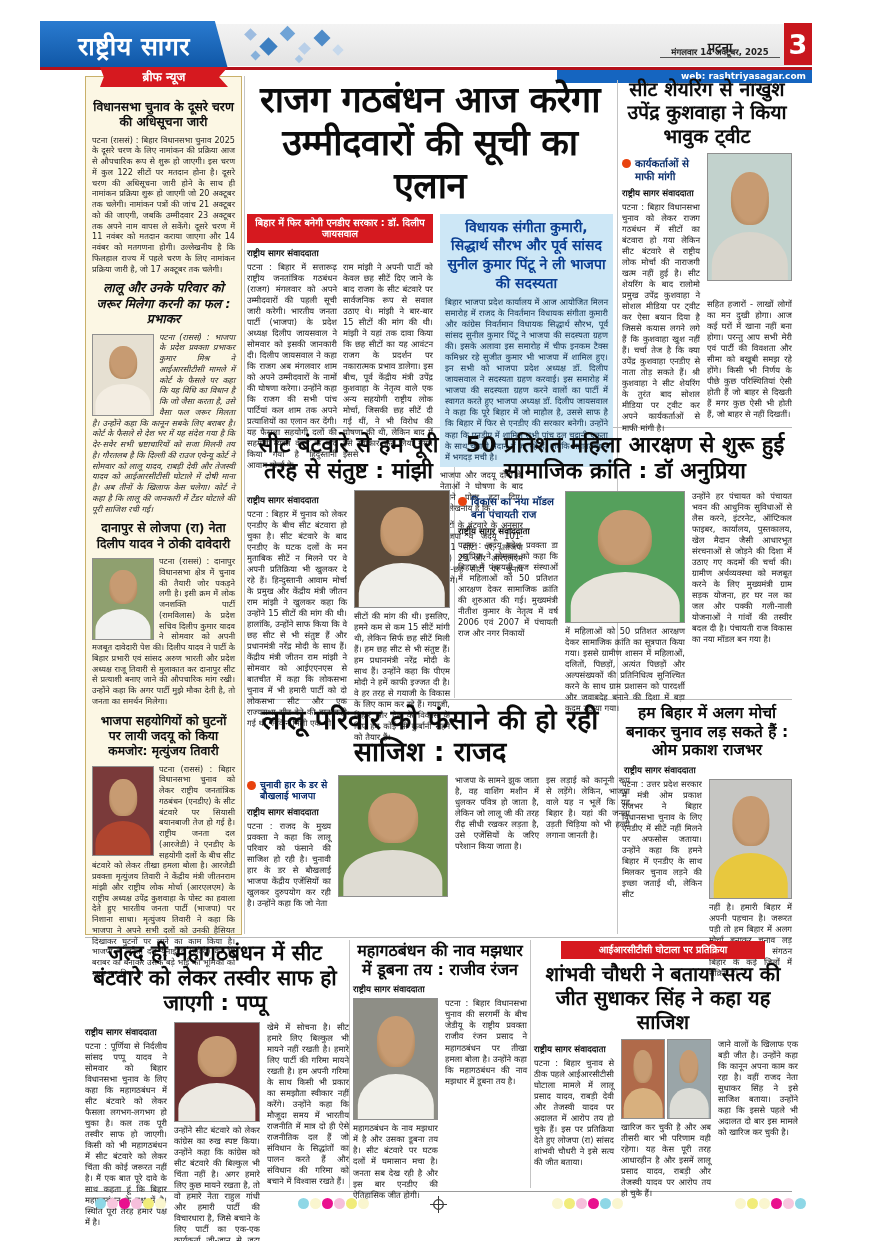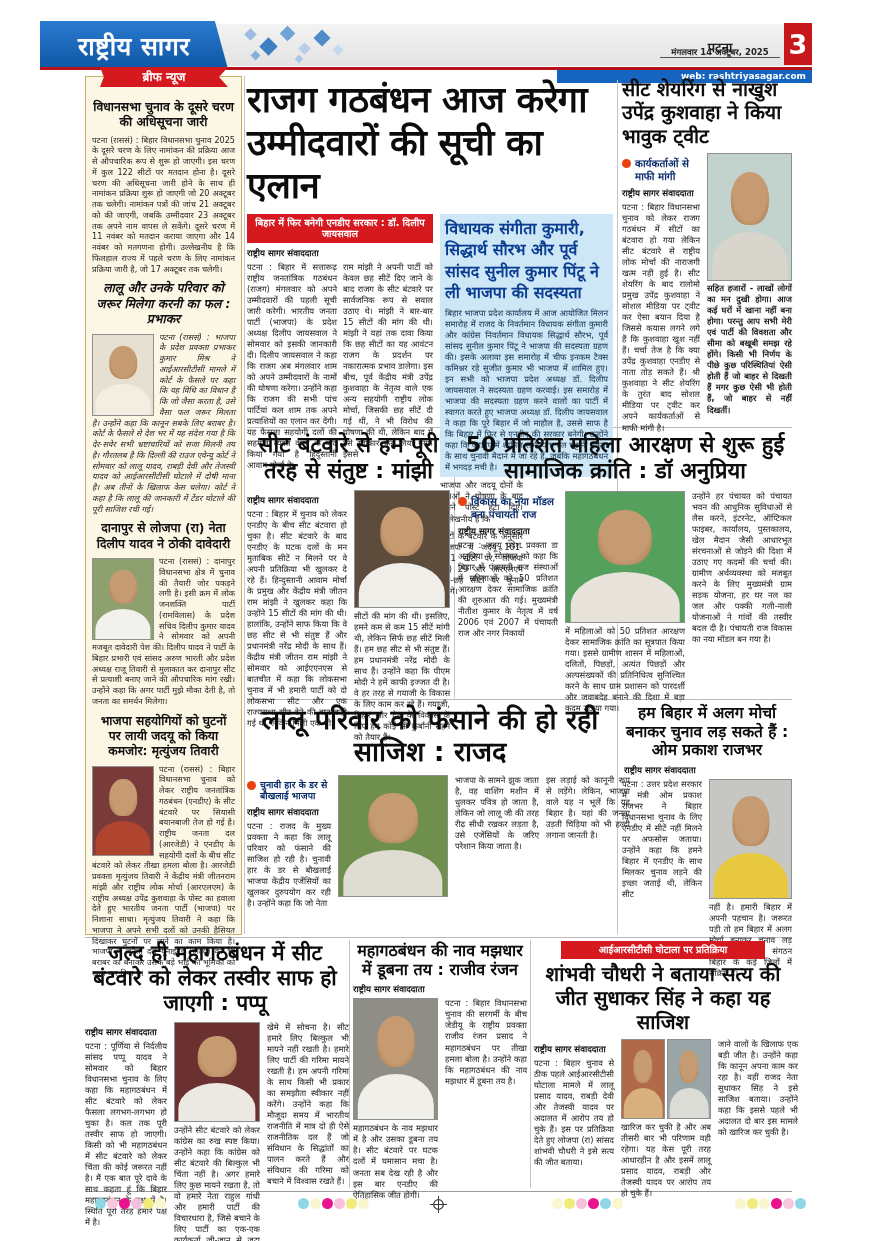--- a/index.html
+++ b/index.html
@@ -69,31 +69,31 @@
   .ph-stage{--bg:#55a05c;--cloth:#e7e3da;}
   .ph-leaf{--bg:#6f8f4d;--cloth:#dfdcd3;}
   .ph-gray{--bg:#c6c6c3;--cloth:#e8c83e;}
   .ph-deep{--bg:#6b3030;--cloth:#ece9e2;}
   .ph-studio{--bg:#8e8e86;--cloth:#f0efe9;}
   .ph-warm{--bg:#b06a4a;--cloth:#d8b07e;}
   .ph-cool{--bg:#9aa5a8;--cloth:#dcdcd6;}
 
   
   .art{position:absolute;box-sizing:border-box;}
-  .headline{font-weight:bold;color:#0c0c0c;line-height:1.2;}
+  .headline{font-weight:bold;color:#0c0c0c;line-height:1.2;text-align:center;}
   .kicker{background:#d6191f;color:#fff;font-size:9.6px;font-weight:bold;
           text-align:center;padding:3px 2px;line-height:1.2;}
   .byline{font-size:8.6px;font-weight:bold;color:#111;margin:4px 0 3px 0;}
   .bullet{display:flex;gap:4px;margin:4px 0 2px 0;}
   .bullet .bdot{flex:0 0 9px;width:9px;height:9px;border-radius:50%;background:#e8420e;margin-top:2px;}
   .bullet .btxt{color:#0b2e6b;font-weight:bold;font-size:10.3px;line-height:1.25;}
   .bodytxt{font-size:8.3px;line-height:1.33;text-align:justify;color:#1c1c1c;}
   .row{display:flex;gap:7px;}
   .bluebox{background:#cde7f6;padding:4px 5px;}
-  .bluehead{color:#0a3d91;font-weight:bold;font-size:16px;line-height:1.35;margin-bottom:4px;}
+  .bluehead{color:#0a3d91;font-weight:bold;font-size:14px;text-align:center;line-height:1.35;margin-bottom:4px;}
 
   
   .dots{position:absolute;display:flex;}
   .dots span{width:11px;height:11px;border-radius:50%;margin-right:1px;}
   .c1{background:#8ed7e6;}.c2{background:#f7c7de;}.c3{background:#e9118e;}
   .c4{background:#f6bfdb;}.c5{background:#f1ec7a;}.c6{background:#faf6cf;}
   .crosshair{position:absolute;}
 </style>
 </head>
 <body>
@@ -191,21 +191,21 @@
       <div style="width:78px;flex:0 0 78px;">
         <div class="bullet">
           <span class="bdot"></span>
           <span class="btxt">कार्यकर्ताओं से माफी मांगी</span>
         </div>
         <div class="byline">राष्ट्रीय सागर संवाददाता</div>
         <div class="bodytxt">पटना : बिहार विधानसभा चुनाव को लेकर राजग गठबंधन में सीटों का बंटवारा हो गया लेकिन सीट बंटवारे से राष्ट्रीय लोक मोर्चा की नाराजगी खत्म नहीं हुई है। सीट शेयरिंग के बाद रालोमो प्रमुख उपेंद्र कुशवाहा ने सोशल मीडिया पर ट्वीट कर ऐसा बयान दिया है जिससे कयास लगने लगे हैं कि कुशवाहा खुश नहीं हैं। चर्चा तेज है कि क्या उपेंद्र कुशवाहा एनडीए से नाता तोड़ सकते हैं। श्री कुशवाहा ने सीट शेयरिंग के तुरंत बाद सोशल मीडिया पर ट्वीट कर अपने कार्यकर्ताओं से माफी मांगी है।</div>
       </div>
       <div style="width:85px;flex:0 0 85px;">
         <div class="photo ph-teal" style="width:85px;height:128px;"></div>
-        <div class="bodytxt" style="margin-top:2px;font-weight:bold;">सहित हजारों - लाखों लोगों का मन दुखी होगा। आज कई घरों में खाना नहीं बना होगा। परन्तु आप सभी मेरी एवं पार्टी की विवशता और सीमा को बखूबी समझ रहे होंगे। किसी भी निर्णय के पीछे कुछ परिस्थितियां ऐसी होती हैं जो बाहर से दिखती हैं मगर कुछ ऐसी भी होती हैं, जो बाहर से नहीं दिखतीं।</div>
+        <div class="bodytxt" style="margin-top:18px;">सहित हजारों - लाखों लोगों का मन दुखी होगा। आज कई घरों में खाना नहीं बना होगा। परन्तु आप सभी मेरी एवं पार्टी की विवशता और सीमा को बखूबी समझ रहे होंगे। किसी भी निर्णय के पीछे कुछ परिस्थितियां ऐसी होती हैं जो बाहर से दिखती हैं मगर कुछ ऐसी भी होती हैं, जो बाहर से नहीं दिखतीं।</div>
       </div>
     </div>
   </div>
 
   <div class="art" style="left:247px;top:432px;width:203px;height:266px;">
     <div class="headline" style="font-size:22px;text-align:center;">सीट बंटवारे से हम पूरी तरह से संतुष्ट : मांझी</div>
     <div class="row" style="margin-top:5px;">
       <div style="width:100px;flex:0 0 100px;">
         <div class="byline">राष्ट्रीय सागर संवाददाता</div>
         <div class="bodytxt">पटना : बिहार में चुनाव को लेकर एनडीए के बीच सीट बंटवारा हो चुका है। सीट बंटवारे के बाद एनडीए के घटक दलों के मन मुताबिक सीटें न मिलने पर वे अपनी प्रतिक्रिया भी खुलकर दे रहे हैं। हिन्दुस्तानी आवाम मोर्चा के प्रमुख और केंद्रीय मंत्री जीतन राम मांझी ने खुलकर कहा कि उन्होंने 15 सीटों की मांग की थी। हालांकि, उन्होंने साफ किया कि वे छह सीट से भी संतुष्ट हैं और प्रधानमंत्री नरेंद्र मोदी के साथ हैं। केंद्रीय मंत्री जीतन राम मांझी ने सोमवार को आईएएनएस से बातचीत में कहा कि लोकसभा चुनाव में भी हमारी पार्टी को दो लोकसभा सीट और एक राज्यसभा सीट देने की बात कही गई थी, लेकिन मिली एक थी।</div>

